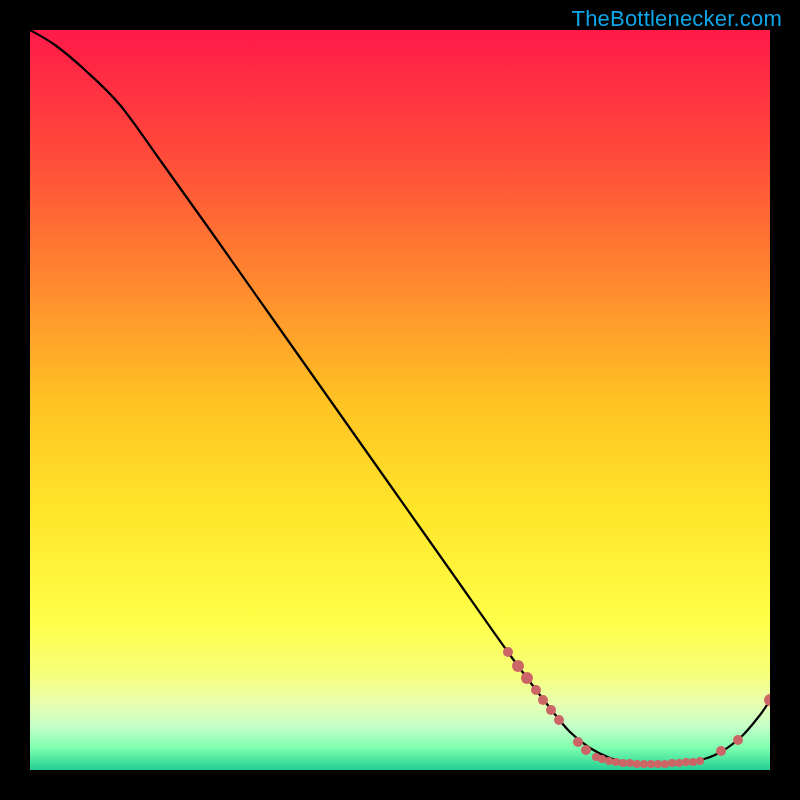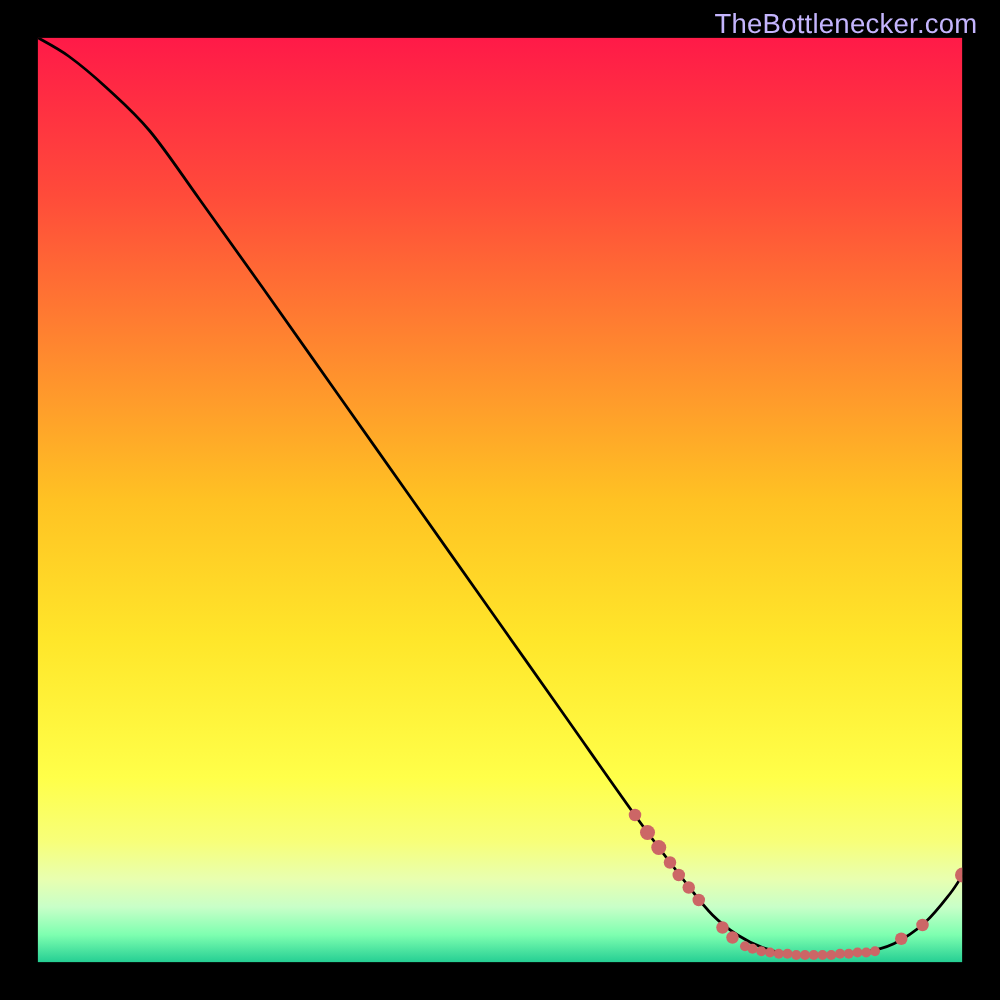--- a/index.html
+++ b/index.html
@@ -7,21 +7,21 @@
     width: 800px;
     height: 800px;
     background: #000;
     position: relative;
     font-family: Arial, Helvetica, sans-serif;
   }
   .watermark {
     position: absolute;
     top: 6px;
     right: 18px;
-    color: #c4b5fd;
+    color: #0ea5e9;
     font-size: 22px;
     font-weight: 400;
     letter-spacing: 0.2px;
     z-index: 10;
   }
   .plot-area {
     position: absolute;
     left: 30px;
     top: 30px;
     width: 740px;

